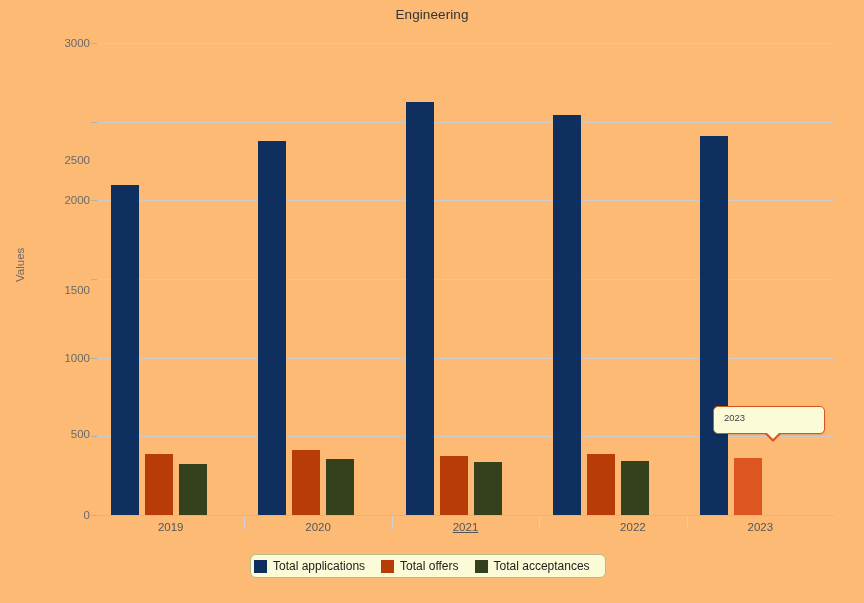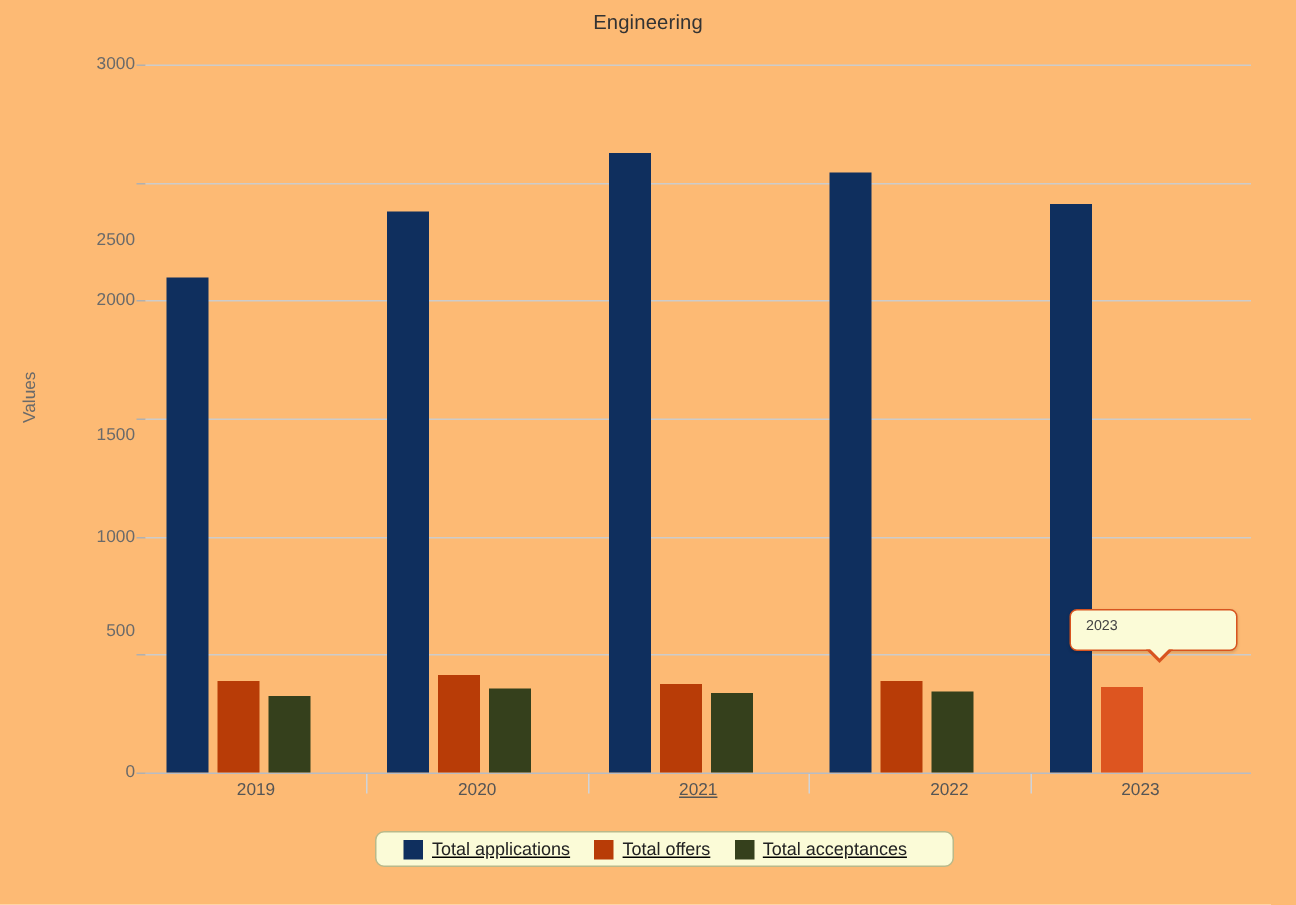--- a/index.html
+++ b/index.html
@@ -107,24 +107,23 @@
   .legend-box {
     position: absolute;
     left: 250px;
     top: 554px;
     display: flex;
     align-items: center;
     gap: 0px;
     background: #fbfbd7;
     border: 1px solid #b9b98a;
     border-radius: 6px;
-    padding: 5px 18px;
+    padding: 5px 3px;
     box-sizing: border-box;
     height: 24px;
-    text-decoration: underline;
   }
   .legend-item {
     display: flex;
     align-items: center;
     margin-right: 16px;
     white-space: nowrap;
   }
   .legend-item:last-child { margin-right: 12px; }
   .legend-swatch {
     width: 13px;
@@ -197,21 +196,21 @@
 
   <div class="chart-title">Engineering</div>
 
   <div class="ytick-col">
     <div class="y-axis-title">Values</div>
   </div>
 
   <div id="ytick-labels">
       <div class="ytick-label" style="top: 515px; left: 20px; width: 70px;">0</div>
       <div class="ytick-mark" style="top: 515px;"></div>
-      <div class="ytick-label" style="top: 421px; left: 20px; width: 70px;">500</div>
+      <div class="ytick-label" style="top: 434px; left: 20px; width: 70px;">500</div>
       <div class="ytick-mark" style="top: 436.333px;"></div>
       <div class="ytick-label" style="top: 357.667px; left: 20px; width: 70px;">1000</div>
       <div class="ytick-mark" style="top: 357.667px;"></div>
       <div class="ytick-label" style="top: 290px; left: 20px; width: 70px;">1500</div>
       <div class="ytick-mark" style="top: 279px;"></div>
       <div class="ytick-label" style="top: 200.333px; left: 20px; width: 70px;">2000</div>
       <div class="ytick-mark" style="top: 200.333px;"></div>
       <div class="ytick-label" style="top: 121.667px; left: 20px; width: 70px; margin-top: 38px;">2500</div>
       <div class="ytick-mark" style="top: 121.667px;"></div>
       <div class="ytick-label" style="top: 43px; left: 20px; width: 70px;">3000</div>

